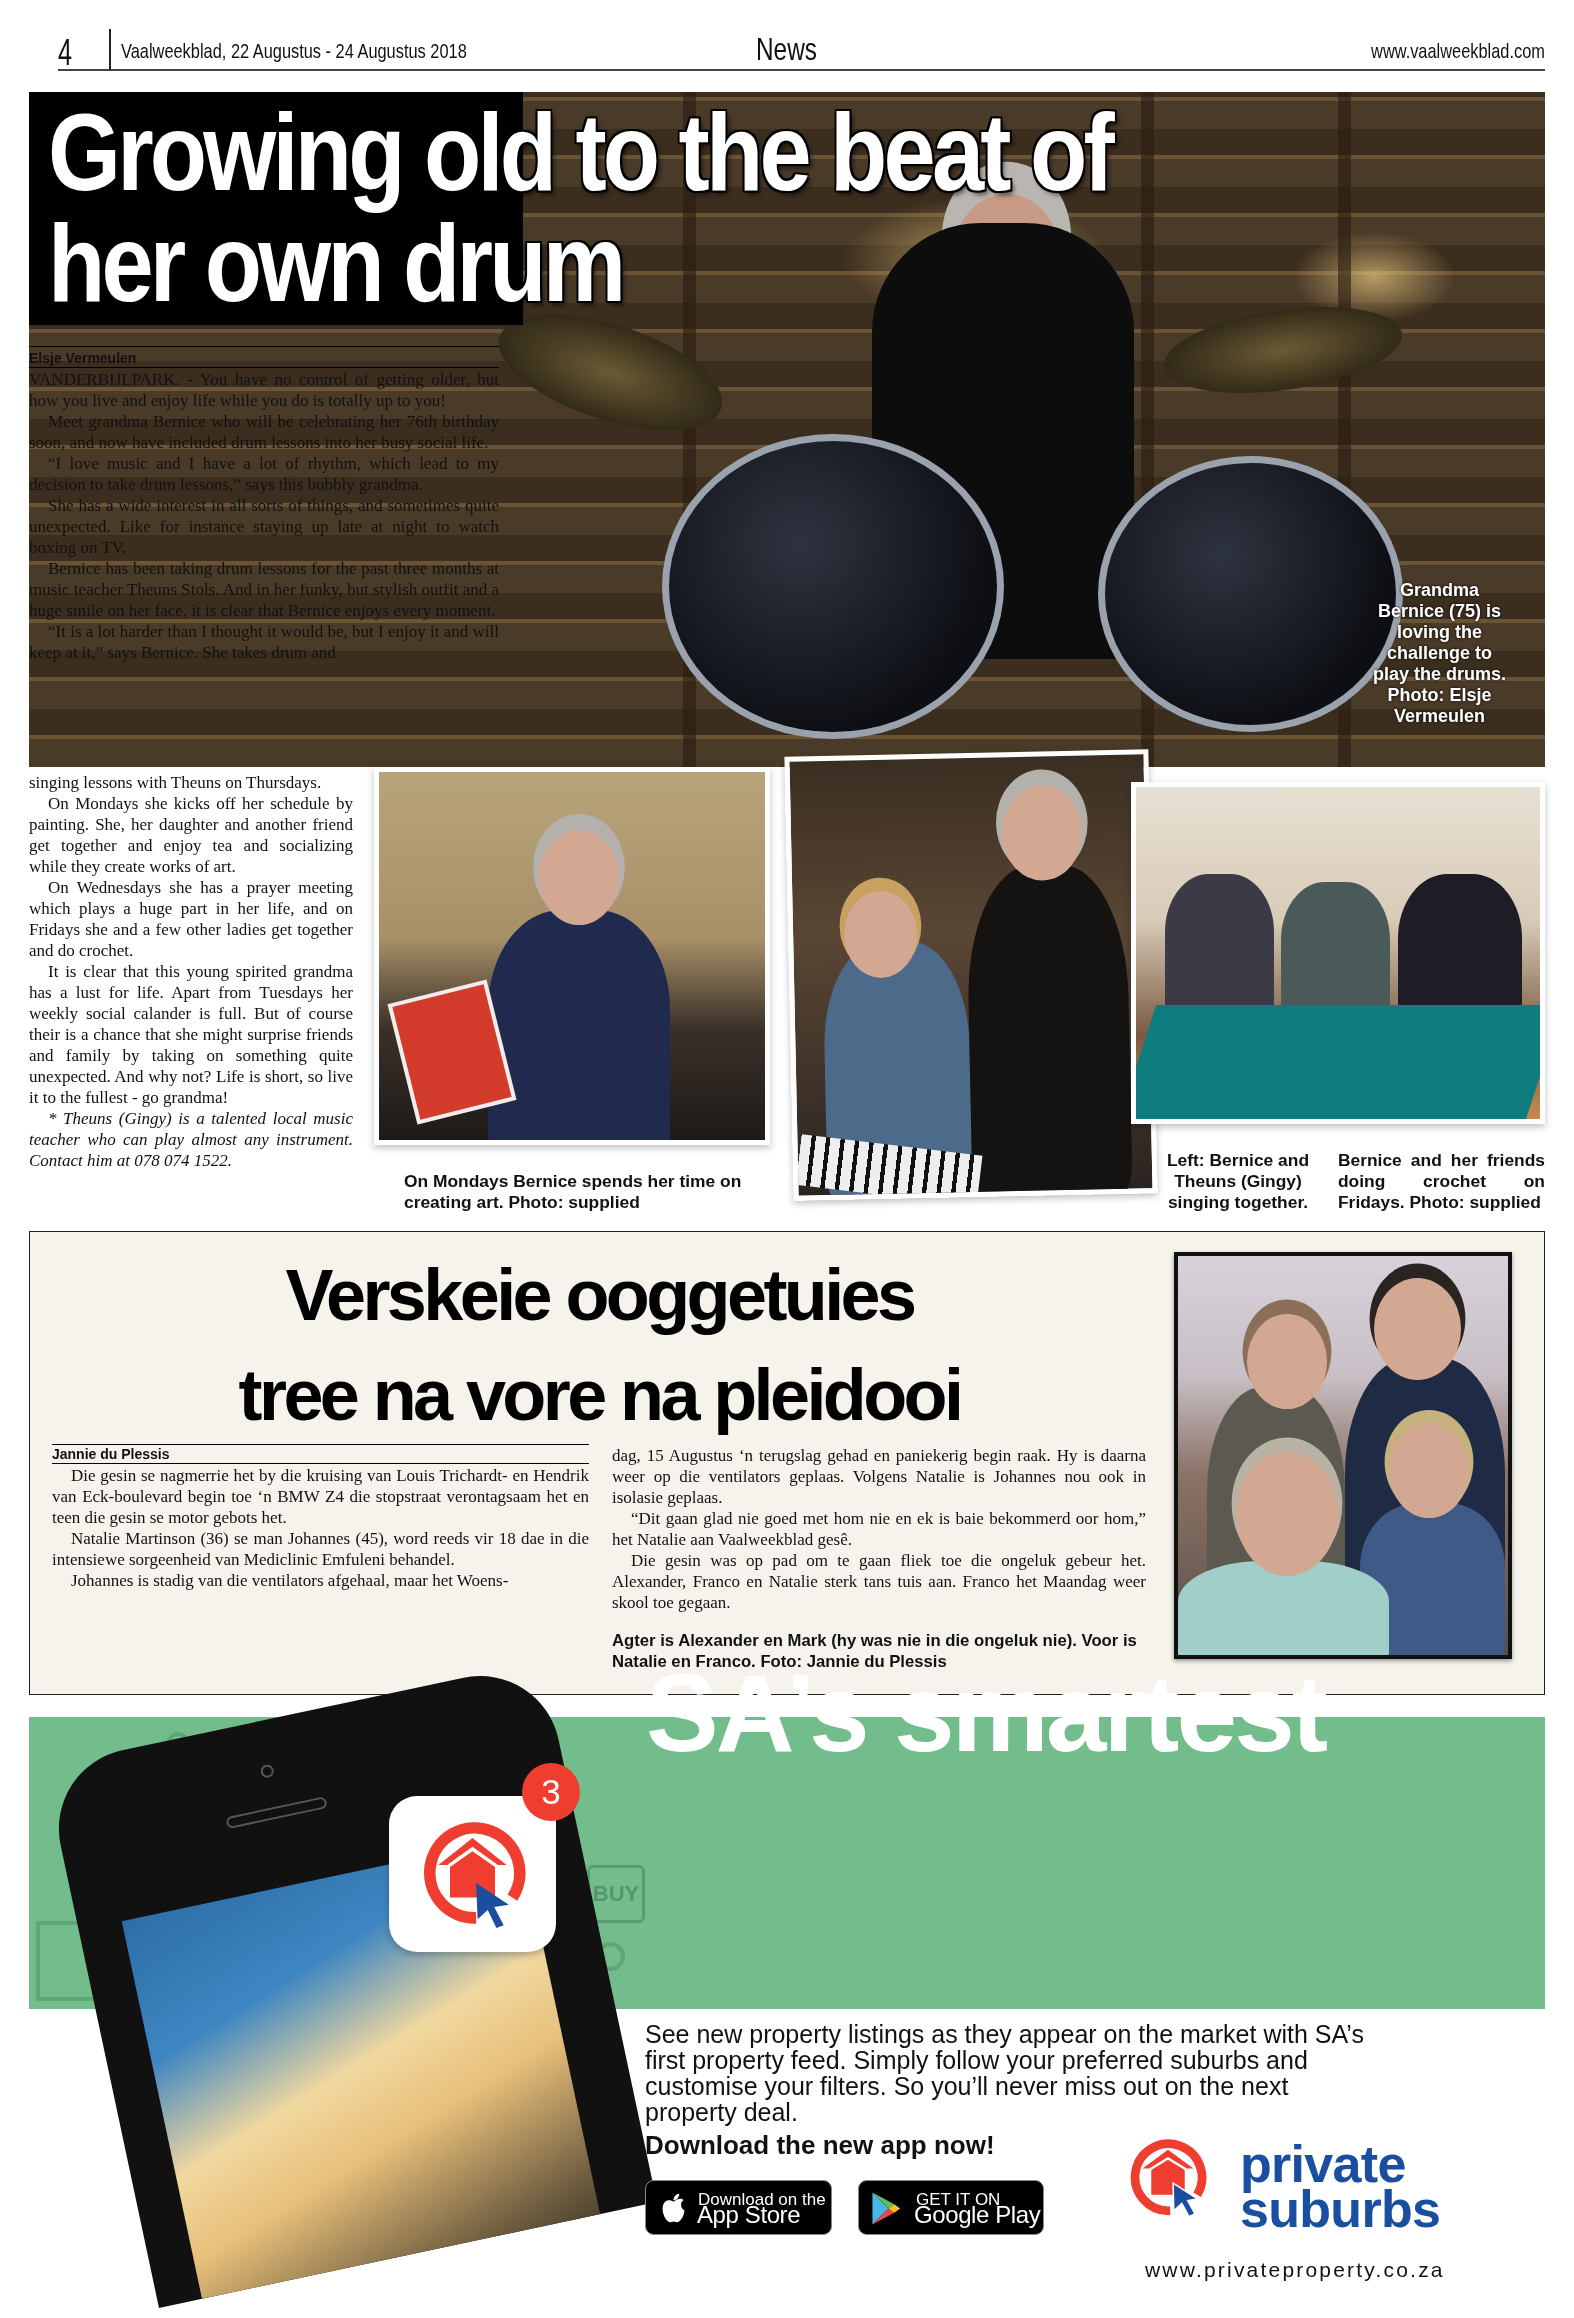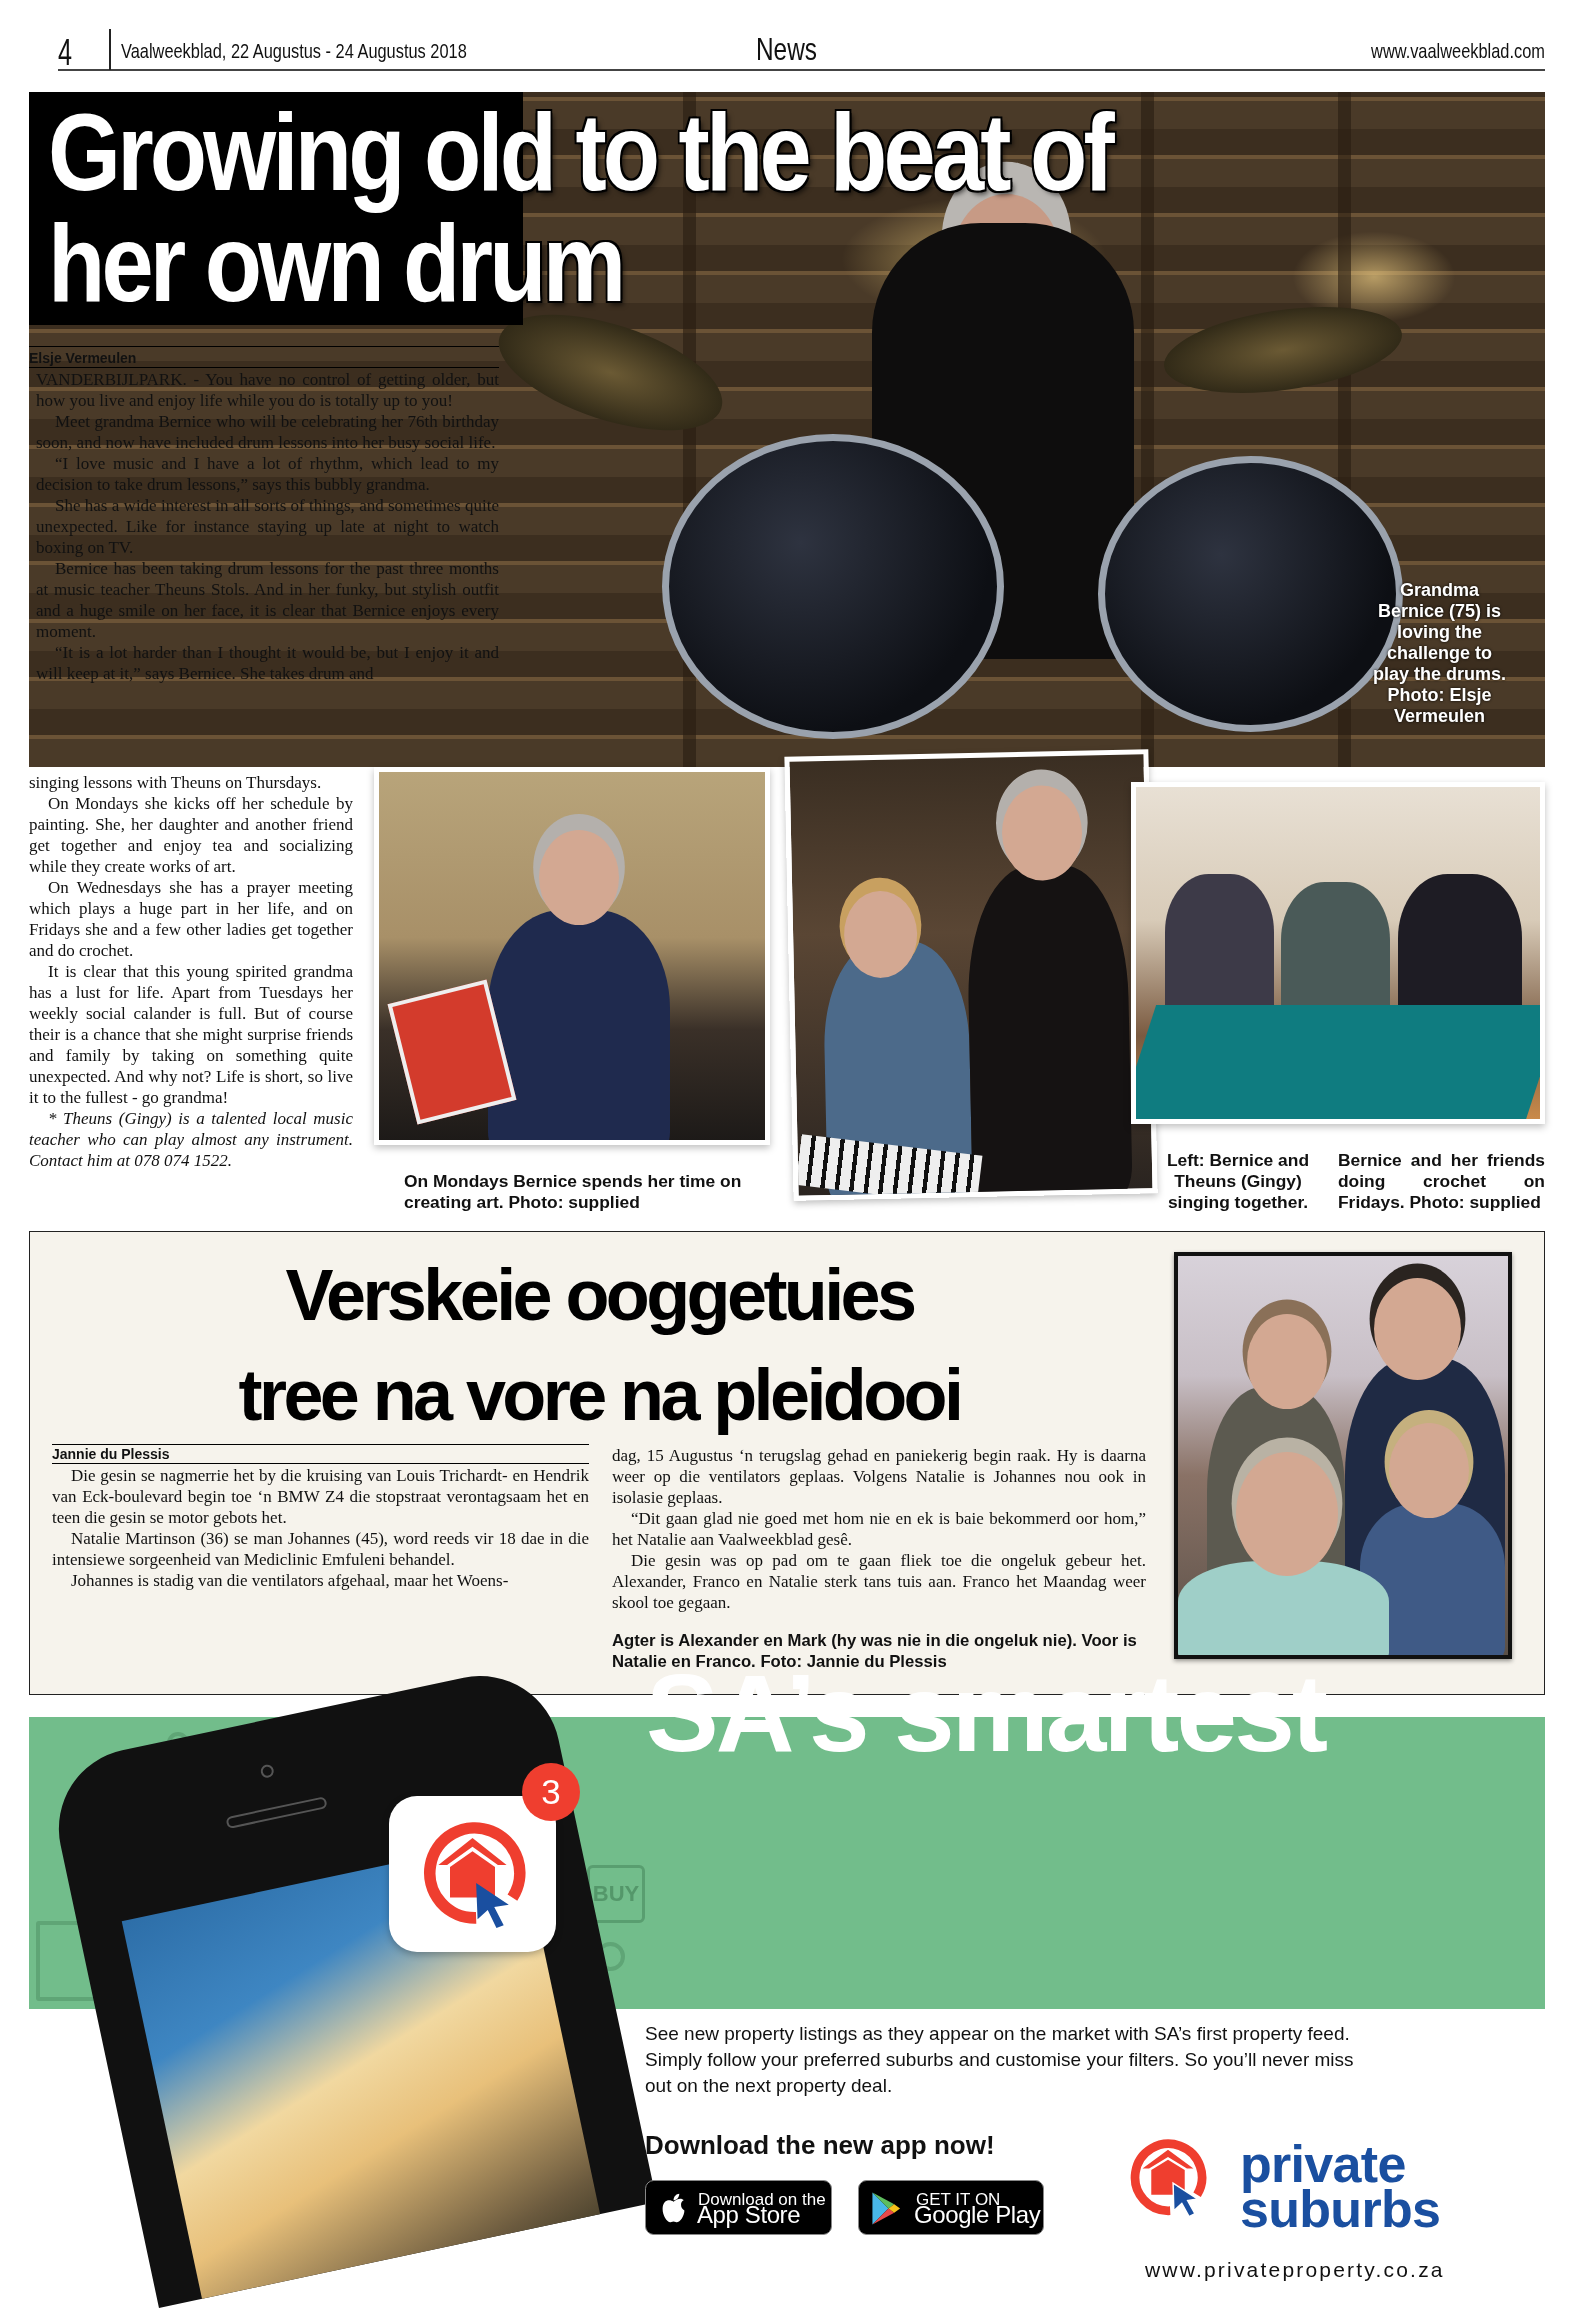--- a/index.html
+++ b/index.html
@@ -36,21 +36,21 @@
     font-size: 109px; line-height: 111px; color: #fff; letter-spacing: -4.4px; transform: scaleX(0.86); transform-origin: left top;
     text-shadow: 2.2px 2.2px 0 #000, -2.2px -2.2px 0 #000, 2.2px -2.2px 0 #000, -2.2px 2.2px 0 #000, 3.6px 3.6px 5.8px rgba(0,0,0,0.6); white-space: nowrap; }
 
   
   .byline { position: absolute; left: 29px; top: 346px; width: 470px; border-top: 1.5px solid #000; border-bottom: 1.5px solid #000;
     font-family: "Liberation Sans", sans-serif; font-weight: bold; font-size: 14px; line-height: 18px; padding: 1.5px 0 0; height: 22px; }
   .body-text { position: absolute; font-size: 17px; line-height: 21px; text-align: justify; hyphens: auto; }
   .body-text p { text-indent: 19px; }
   .body-text p.first { text-indent: 0; }
   .body-text p.note { font-style: italic; }
-  .a1-col-top { left: 29px; top: 369px; width: 470px; padding-left: 7px; }
+  .a1-col-top { left: 29px; top: 369px; width: 470px; }
   .a1-col-bottom { left: 29px; top: 772px; width: 324px; }
 
   
   .photo { position: absolute; overflow: hidden; box-shadow: 0 2.9px 7.3px rgba(0,0,0,0.25); border: 5.8px solid #fff; }
   .photo-art { left: 374px; top: 767px; width: 396px; height: 378px;
     background: linear-gradient(180deg, #b8a47a 0%, #a89068 45%, #3a3028 70%, #1d1a18 100%); }
   .photo-piano { left: 789px; top: 753px; width: 364px; height: 444px; transform: rotate(-1.2deg);
     background: linear-gradient(180deg, #3a2e22 0%, #5a4634 40%, #2a2420 100%); }
   .photo-crochet { left: 1131px; top: 782px; width: 414px; height: 342px;
     background: linear-gradient(180deg, #e8e0d4 0%, #d8cbb8 40%, #7a5a40 75%, #c98a4a 100%); }
@@ -86,21 +86,21 @@
     transform: rotate(-12deg); transform-origin: left top; overflow: hidden; }
   .phone-screen { position: absolute; left: 44px; top: 167px; width: 407px; height: 436px;
     background: linear-gradient(160deg, #2d6ea8 0%, #3e86c2 25%, #f1d8a0 45%, #e8c07a 60%, #6b5a3e 85%, #2a2a1c 100%); }
   .phone-speaker { position: absolute; left: 167px; top: 87px; width: 102px; height: 11.6px; border: 2.2px solid #555; border-radius: 5.8px; }
   .phone-camera { position: absolute; left: 211px; top: 44px; width: 13px; height: 13px; border: 2.2px solid #555; border-radius: 50%; }
 
   .app-icon { position: absolute; left: 389px; top: 1796px; width: 167px; height: 156px; background: #fff; border-radius: 28px; box-shadow: 0 2.9px 7.3px rgba(0,0,0,0.25); }
   .app-badge { position: absolute; left: 522px; top: 1763px; width: 58px; height: 58px; border-radius: 50%; background: #ef3e2f; color: #fff;
     font-family: "Liberation Sans", sans-serif; font-size: 35px; line-height: 58px; text-align: center; }
 
-  .ad-desc { position: absolute; left: 645px; top: 2021px; width: 727px; font-family: "Liberation Sans", sans-serif; font-size: 19px; line-height: 26px; color: #111; }
+  .ad-desc { position: absolute; left: 645px; top: 2021px; width: 727px; font-family: "Liberation Sans", sans-serif; font-size: 25px; line-height: 26px; color: #111; }
   .ad-cta { position: absolute; left: 645px; top: 2130px; font-family: "Liberation Sans", sans-serif; font-weight: bold; font-size: 26px; color: #111; }
   .store-btn { position: absolute; top: 2180px; height: 55px; background: #000; border-radius: 8.7px; border: 1.5px solid #888; color: #fff; font-family: "Liberation Sans", sans-serif; }
   .store-apple { left: 645px; width: 187px; }
   .store-google { left: 858px; width: 186px; }
   .store-small { position: absolute; top: 8.7px; font-size: 17px; }
   .store-big { position: absolute; top: 20.4px; font-size: 24px; letter-spacing: -0.4px; }
 
   .pp-logo { position: absolute; left: 1128px; top: 2138px; width: 80px; height: 80px; }
   .pp-word { position: absolute; left: 1240px; font-family: "Liberation Sans", sans-serif; font-weight: bold; color: #1a4fa0; font-size: 52px; letter-spacing: -0.7px; line-height: 48px; }
   .pp-url { position: absolute; left: 1145px; top: 2258px; font-family: "Liberation Sans", sans-serif; font-size: 21px; letter-spacing: 2.2px; color: #111; }

